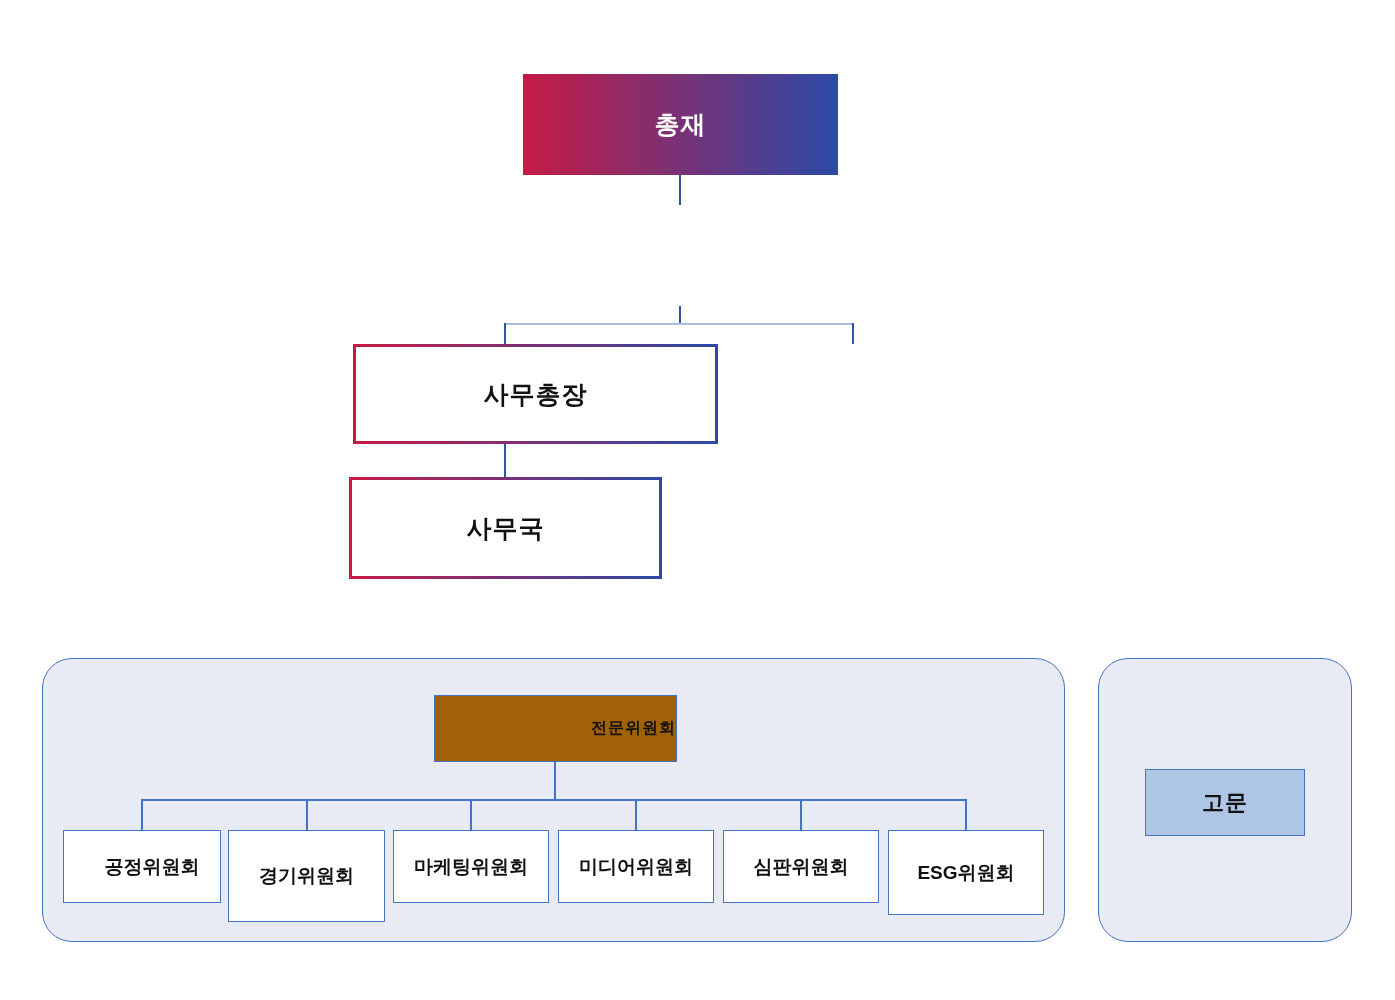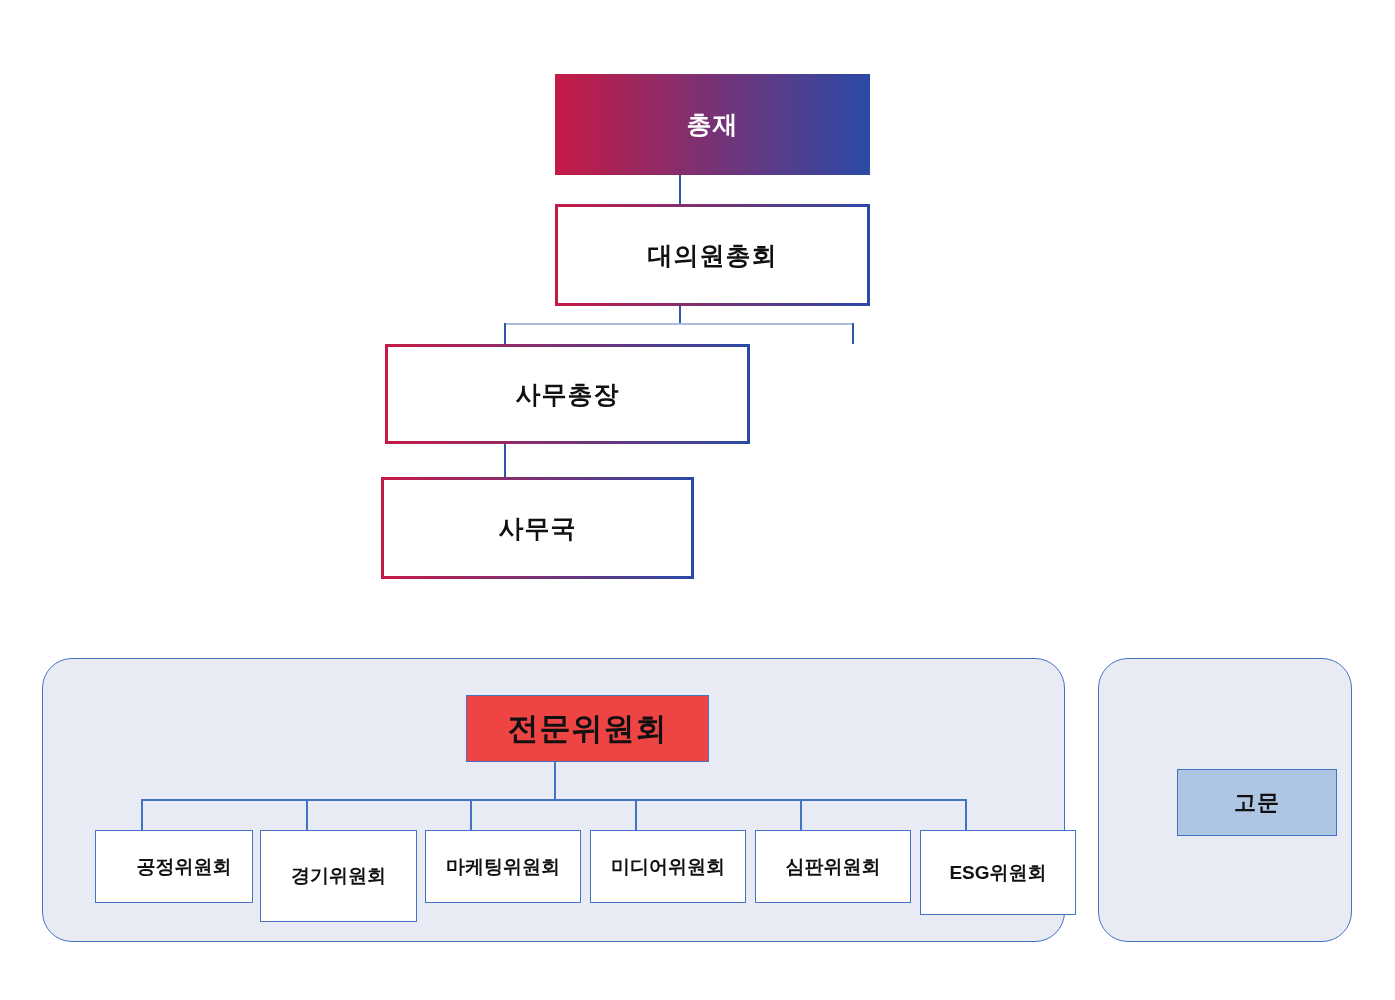--- a/index.html
+++ b/index.html
@@ -2,40 +2,40 @@
 <html><head>
 <meta charset="utf-8">
 <style>
   html,body{margin:0;padding:0;background:#ffffff;}
   body{font-family:"Liberation Sans","DejaVu Sans",sans-serif;}
   .canvas{
     position:relative;width:1395px;height:1000px;background:#ffffff;overflow:hidden;
   }
   .node{
     position:absolute;display:flex;align-items:center;justify-content:center;
-    box-sizing:border-box;font-weight:700;color:#111111;text-align:center;margin-left:32px;
+    box-sizing:border-box;font-weight:700;color:#111111;text-align:center;
   }
   
   .node.grad-fill{
     background:linear-gradient(90deg,#C51A45 0%,#2B4AA6 100%);
     color:#ffffff;font-size:25px;letter-spacing:1px;
   }
   
   .node.grad-border{
     background:#ffffff;border:3px solid;
     border-image:linear-gradient(90deg,#C51A45 0%,#2B4AA6 100%) 1;
     font-size:25px;letter-spacing:1px;
   }
   
   .panel{
     position:absolute;box-sizing:border-box;background:#E8EBF3;
     border:1.5px solid #4472C4;border-radius:30px;
   }
   .node.committee-parent{
-    background:#ef4444;border:1.5px solid #4472C4;font-size:31px;letter-spacing:1px;
+    background:#a16207;border:1.5px solid #4472C4;font-size:16px;letter-spacing:1px;justify-content:flex-end;
   }
   .node.committee{
     background:#ffffff;border:1.5px solid #4472C4;font-size:19px;
   }
   .node.advisor{
     background:#AEC6E4;border:1.5px solid #4472C4;font-size:22px;letter-spacing:1px;
   }
   .conn{position:absolute;background:#2F55A8;}
   .conn.light{background:#A9BBDF;}
   .conn.blue{background:#4472C4;}
@@ -52,23 +52,20 @@
   <div class="conn" style="left:679px;top:306px;width:2px;height:18px;"></div>
   <div class="conn light" style="left:505px;top:323px;width:349px;height:2px;"></div>
   <div class="conn" style="left:504px;top:323px;width:2px;height:21px;"></div>
   <div class="conn" style="left:852px;top:323px;width:2px;height:21px;"></div>
   <div class="conn" style="left:504px;top:444px;width:2px;height:33px;"></div>
 
   <div class="node grad-fill" style="left:523px;top:74px;width:315px;height:101px;">
     <span>총재</span>
   </div>
 
-  <div class="node grad-border" style="left:523px;top:204px;width:315px;height:102px;">
-    <span>대의원총회</span>
-  </div>
 
   <div class="node grad-border" style="left:353px;top:344px;width:365px;height:100px;text-align:center;">
     <span>사무총장</span>
   </div>
 
 
   <div class="node grad-border" style="left:349px;top:477px;width:313px;height:102px;">
     <span>사무국</span>
   </div>
 

